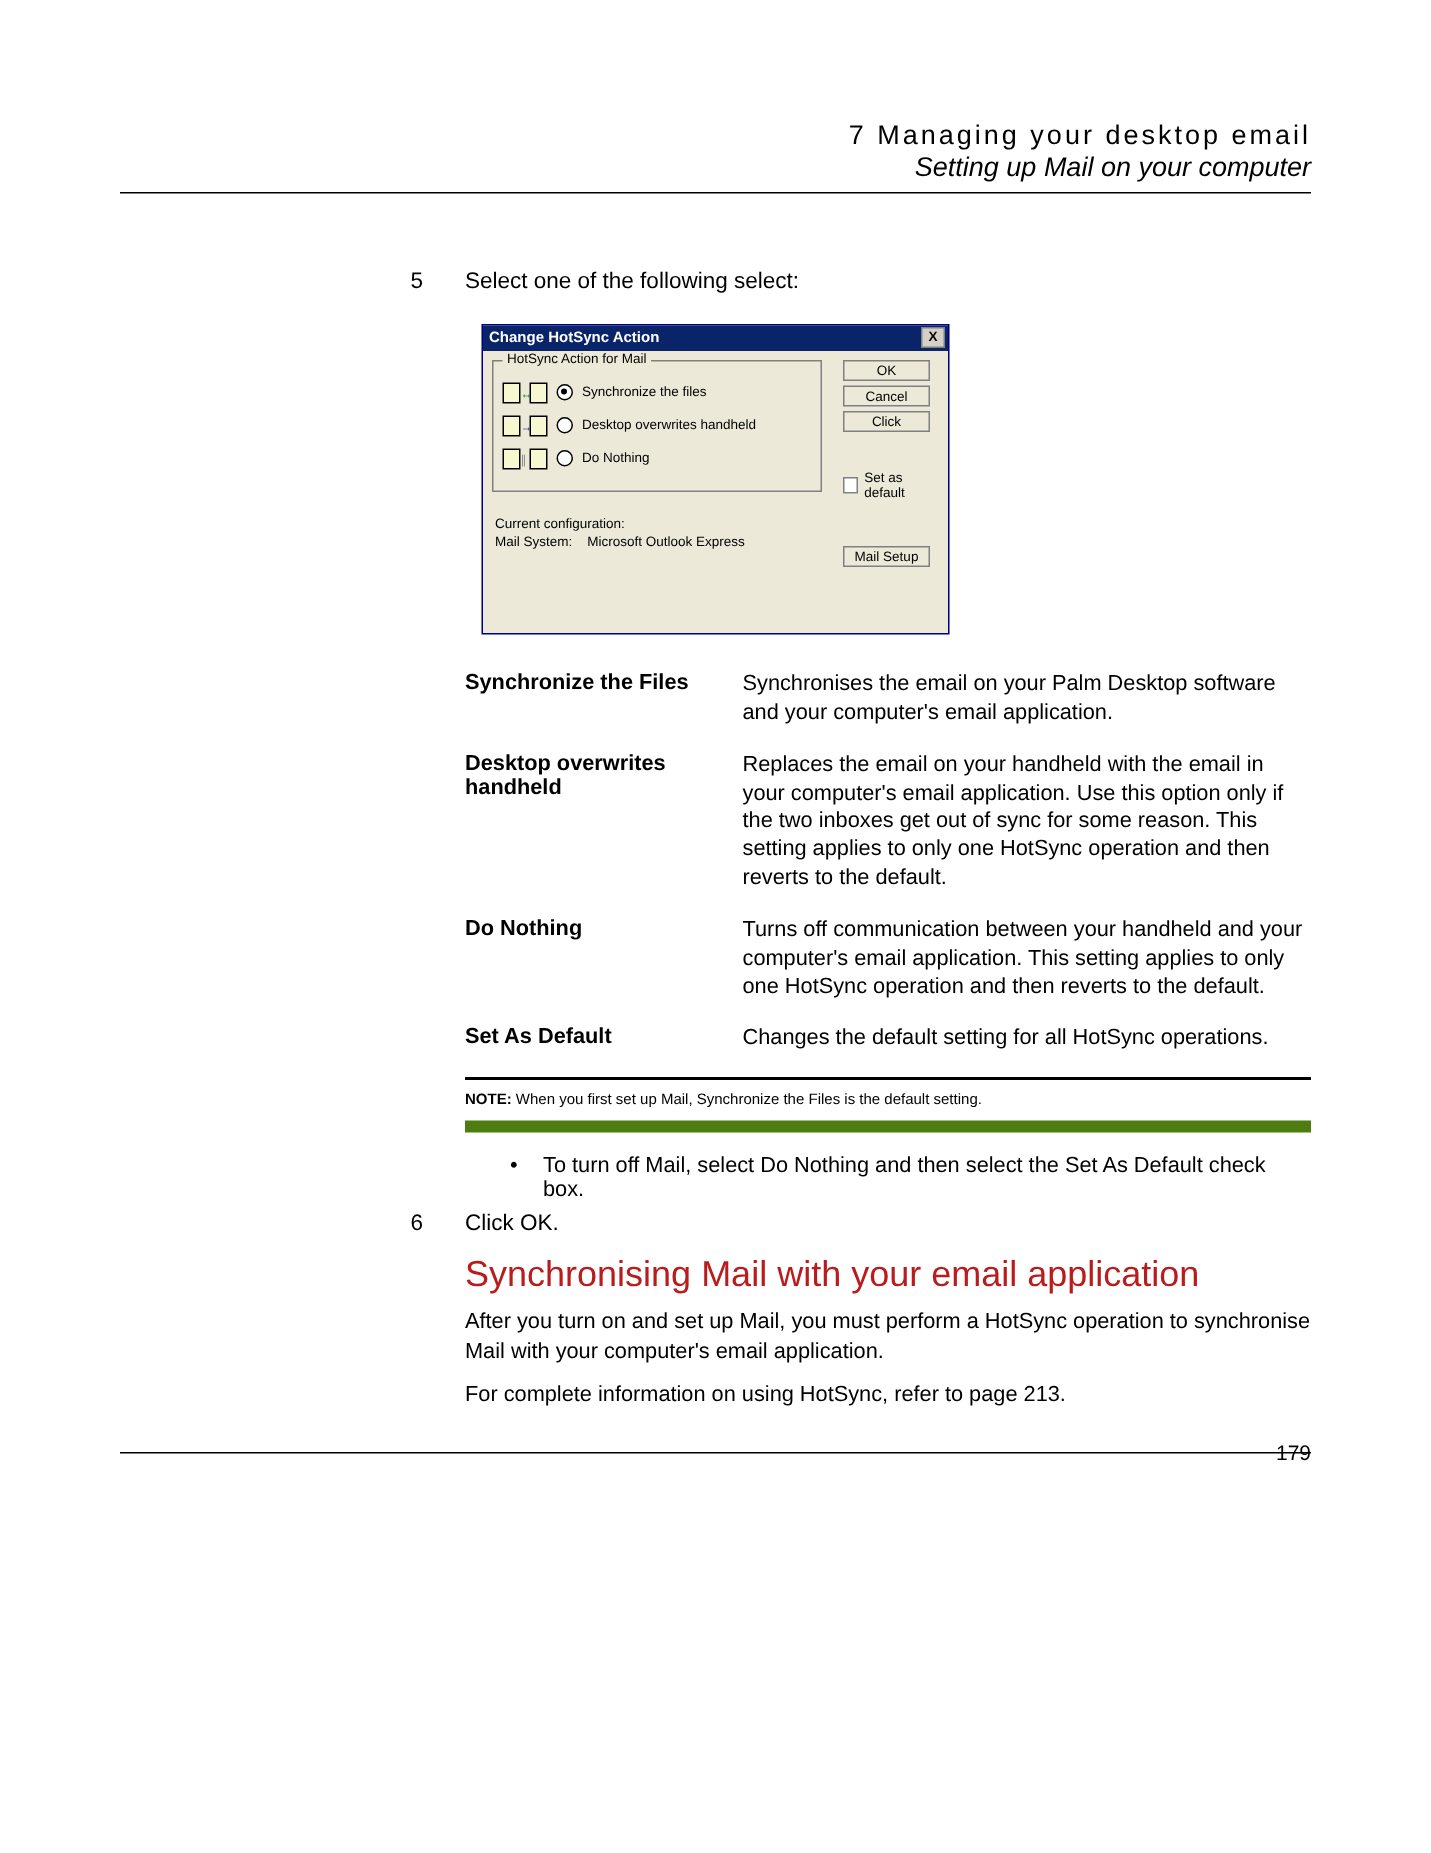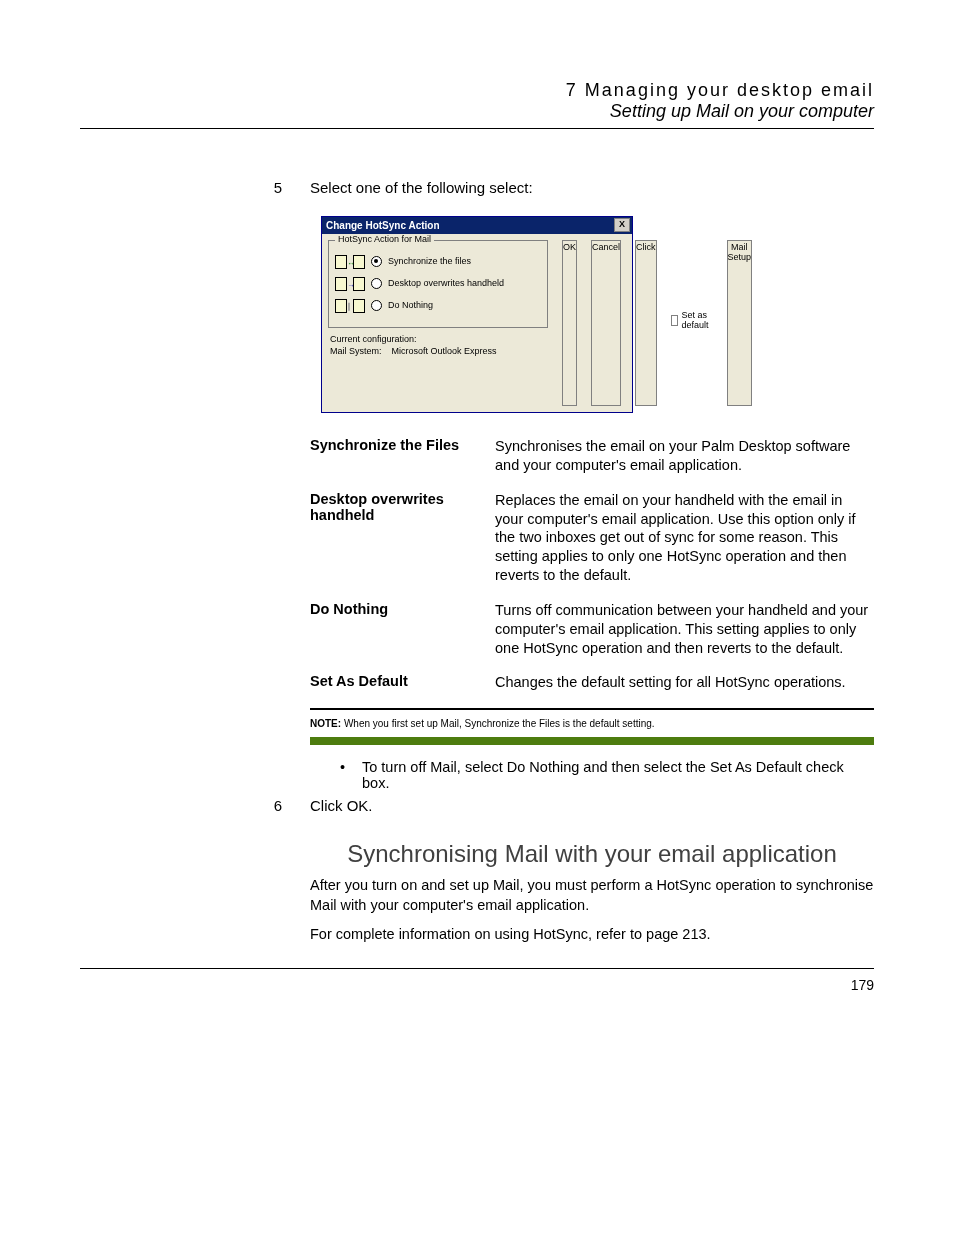--- a/index.html
+++ b/index.html
@@ -50,21 +50,21 @@
   }
   .dlg-close {
     width: 14px; height: 12px; background: #d4d0c8;
     border: 1px solid #808080; color: #000; font-size: 9px;
     text-align: center; line-height: 10px; font-weight: bold;
   }
   .dlg-body { display: flex; padding: 6px; }
   .dlg-left { flex: 1; }
   .group {
     border: 1px solid #808080; padding: 6px 6px 8px 6px; position: relative;
-    margin-bottom: 6px;
+    margin-bottom: 16px;
   }
   .group-title {
     position: absolute; top: -7px; left: 6px; background: #ece9d8;
     padding: 0 3px; font-size: 9px;
   }
   .option-row {
     display: flex; align-items: center; gap: 6px; margin: 6px 0;
   }
   .option-row .ico {
     width: 30px; height: 16px; position: relative;
@@ -80,21 +80,21 @@
   }
   .arrow.blue { color: #00a; }
   .radio { width: 9px; height: 9px; border: 1px solid #000; border-radius: 50%; background: #fff; position: relative; display:inline-block; }
   .radio.sel::after {
     content: ""; position: absolute; width: 4px; height: 4px;
     background: #000; border-radius: 50%; left: 2px; top: 2px;
   }
   .opt-label { font-size: 9px; }
   .cfg { font-size: 9px; margin: 6px 0 2px 2px; }
   .cfg-line { display: flex; gap: 10px; font-size: 9px; margin-left: 2px;}
-  .dlg-right { width: 64px; display: flex; flex-direction: row; gap: 14px; margin-left: 14px; }
+  .dlg-right { width: 64px; display: flex; flex-direction: column; gap: 3px; margin-left: 14px; }
   .win-btn {
     font-size: 9px; text-align: center; border: 1px solid #808080;
     background: #ece9d8; padding: 1px 0; width: 56px;
   }
   .chk-row { display: flex; align-items: center; gap: 4px; font-size: 9px; margin-top: 22px; margin-bottom: 28px;}
   .chk { width: 9px; height: 9px; border: 1px solid #808080; background: #fff; }
   .defs {
     margin-left: 230px; margin-top: 8px;
   }
   .def-row { display: flex; margin-bottom: 16px; }
@@ -103,25 +103,25 @@
   .note-block {
     margin-left: 230px; border-top: 2px solid #000; border-bottom: 8px solid #4d7c0f;
     padding: 8px 0; font-size: 10px;
   }
   .note-label { font-weight: bold; display: inline; }
   .bullets { margin-left: 260px; margin-top: 14px; }
   .bullet-row { display: flex; font-size: 14.5px; margin-bottom: 6px; }
   .bullet-dot { width: 22px; }
   .h2 {
     margin-left: 230px; font-size: 24px; font-weight: 400;
-    margin-top: 26px; margin-bottom: 8px; color: #404040; text-align: center;
+    margin-top: 12px; margin-bottom: 8px; color: #b91c1c;
   }
   .para { margin-left: 230px; font-size: 14.5px; line-height: 1.35; margin-bottom: 10px; }
   .page-num {
-    position: absolute; right: 80px; bottom: 56px; font-size: 14px;
+    position: absolute; right: 80px; bottom: 73px; font-size: 14px;
   }
   .footer-rule {
     position: absolute; left: 80px; right: 80px; bottom: 80px;
     border-top: 1px solid #000;
   }
 </style>
 </head>
 <body>
 
 <div class="page">

